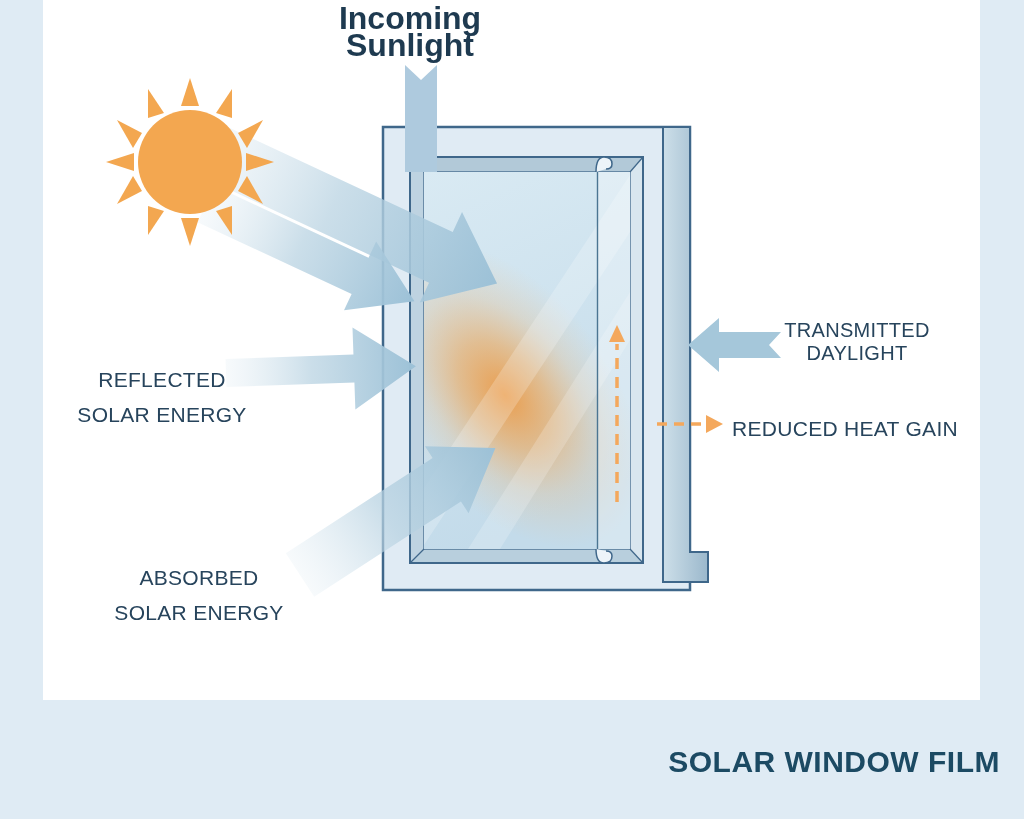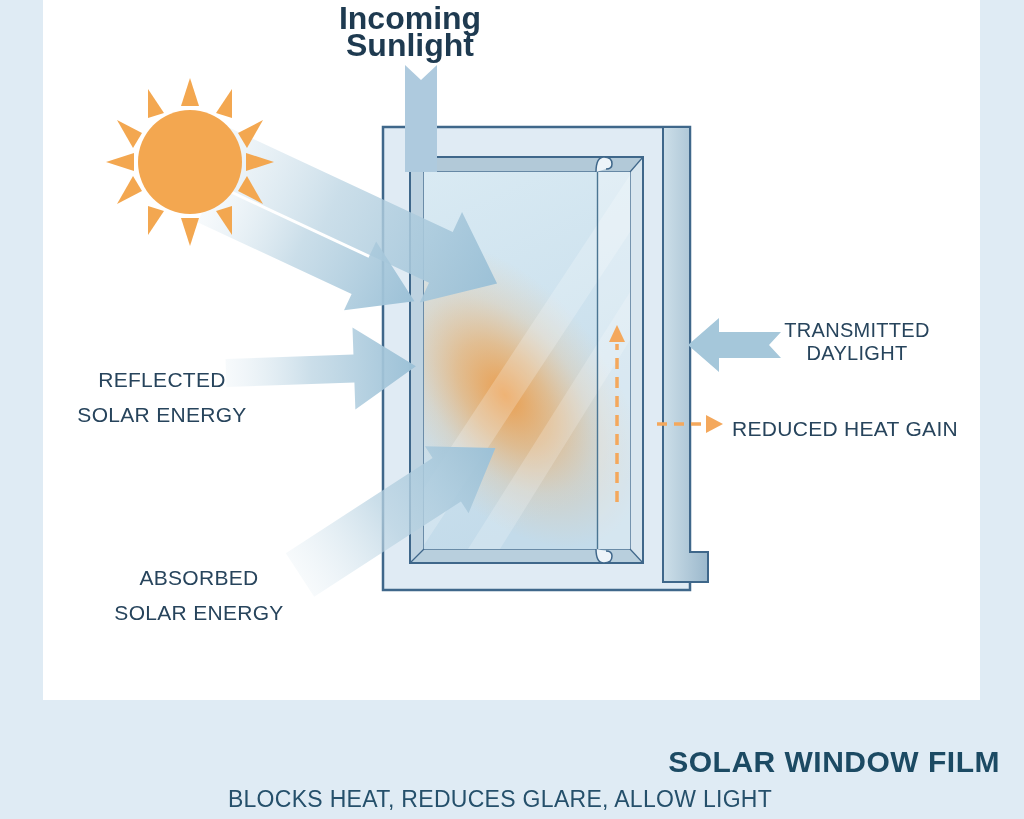--- a/index.html
+++ b/index.html
@@ -144,15 +144,14 @@
 Sunlight</div>
   <div class="label reflected">REFLECTED
 SOLAR ENERGY</div>
   <div class="label absorbed">ABSORBED
 SOLAR ENERGY</div>
   <div class="label reduced">REDUCED HEAT GAIN</div>
   <div class="label transmitted">TRANSMITTED
 DAYLIGHT</div>
 
   <div class="footer-title">SOLAR WINDOW FILM</div>
-  <div class="footer-subtitle">BLOCKS HEAT, REDUCES GLARE, ALLOW LIGHT</div>
 
 </div>
 
 </body></html>

